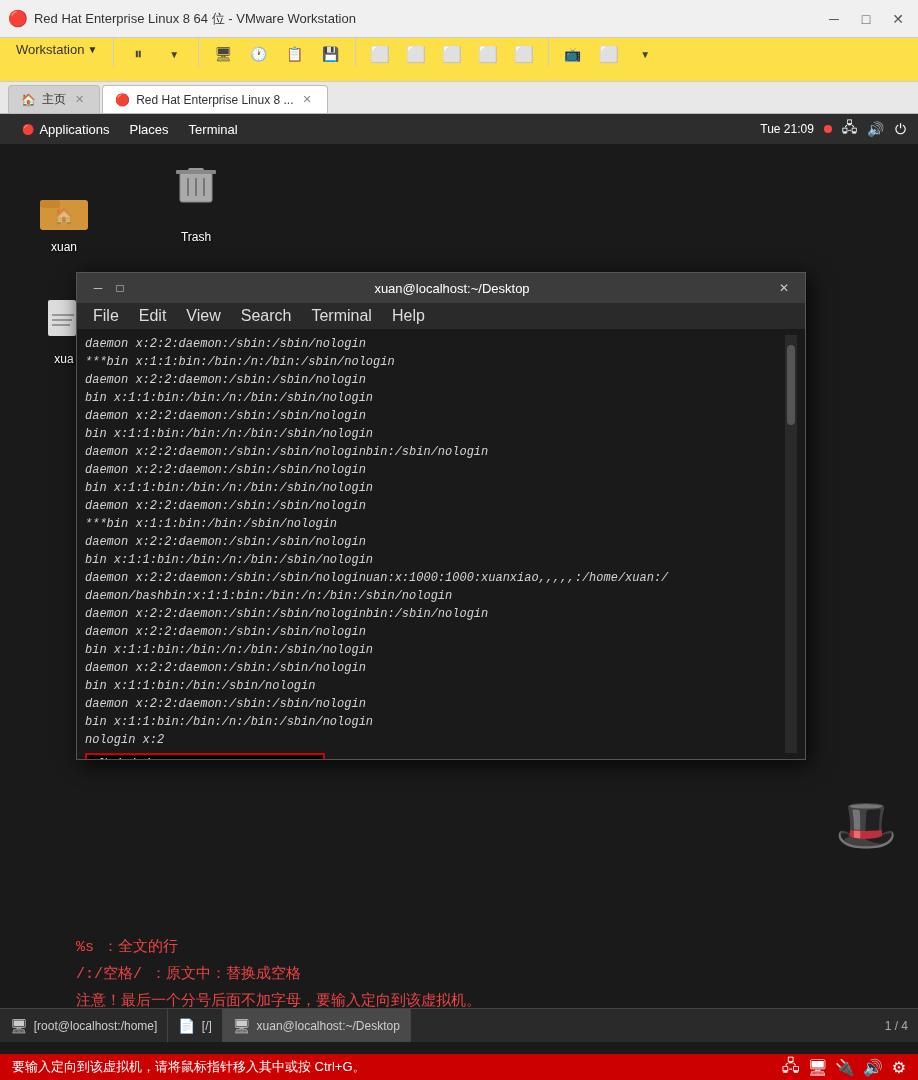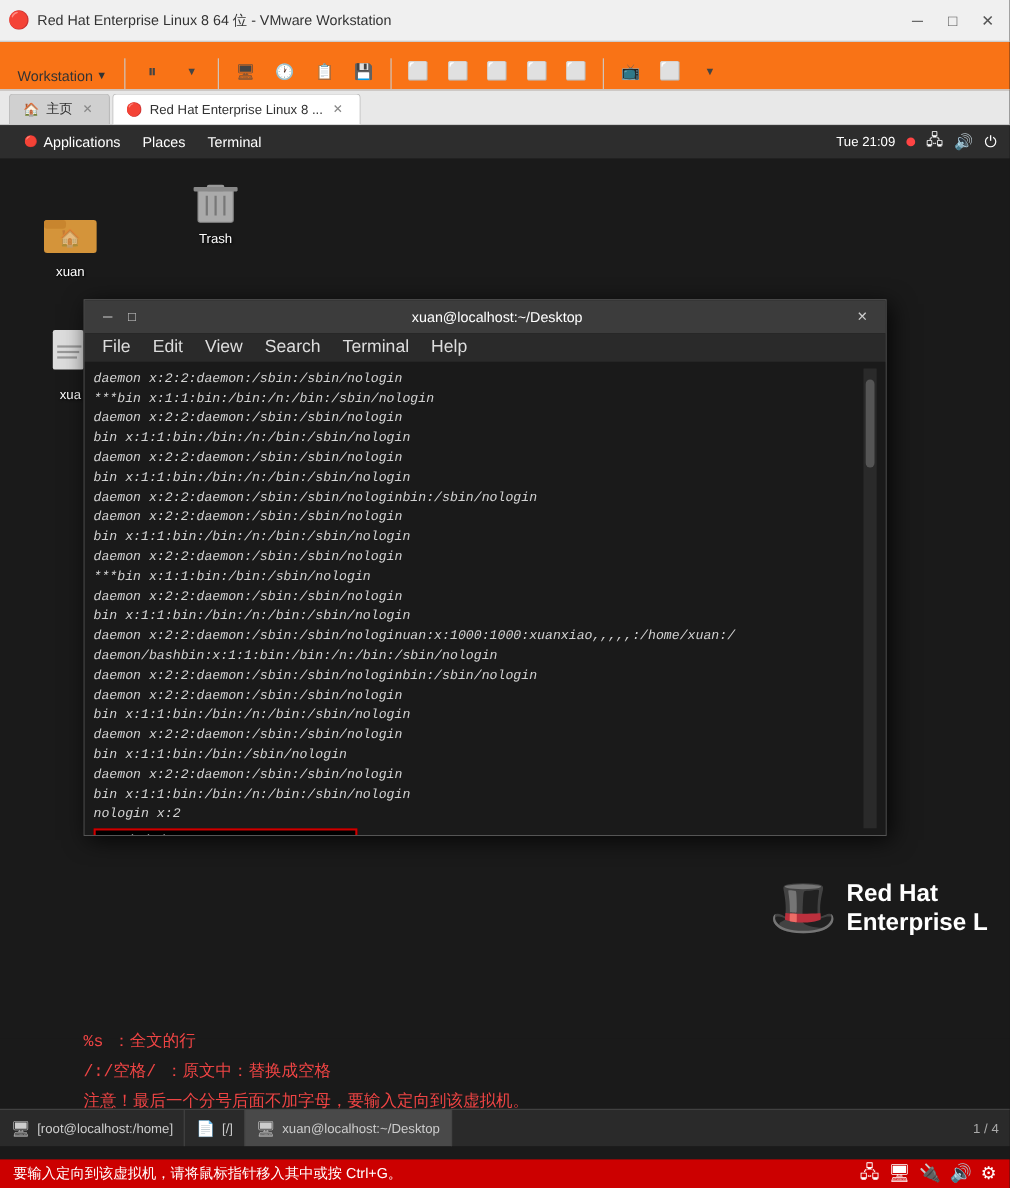--- a/index.html
+++ b/index.html
@@ -34,24 +34,24 @@
       width: 24px; height: 24px;
       border: none; background: none;
       cursor: pointer;
       font-size: 14px;
       color: #555;
       display: flex; align-items: center; justify-content: center;
     }
 
     
     #toolbar {
-      background: #f97316;
+      background: #fde047;
       height: 44px;
       display: flex;
-      align-items: flex-end;
+      align-items: flex-start;
       padding: 0 8px;
       gap: 4px;
       border-bottom: 1px solid #ccc;
     }
     .toolbar-btn {
       display: flex; align-items: center;
       padding: 4px 8px;
       border: none; background: none;
       cursor: pointer;
       border-radius: 3px;
@@ -421,21 +421,21 @@
       <div class="icon-img">
         <svg width="48" height="40" viewBox="0 0 48 40">
           <rect x="0" y="8" width="48" height="30" rx="3" fill="#d4943a"></rect>
           <rect x="0" y="8" width="20" height="8" rx="3" fill="#c8852e"></rect>
           <text x="24" y="30" text-anchor="middle" font-size="16" fill="rgba(0,0,0,0.4)">🏠</text>
         </svg>
       </div>
       <span class="icon-label">xuan</span>
     </div>
 
-    <div class="desktop-icon" style="left:160px; top:10px;">
+    <div class="desktop-icon" style="left:160px; top:10px;gap:20px;">
       <div class="icon-img trash-icon-wrap">
         <svg width="44" height="48" viewBox="0 0 44 48">
           <rect x="6" y="14" width="32" height="30" rx="2" fill="#aaa" stroke="#888" stroke-width="1"></rect>
           <rect x="14" y="10" width="16" height="6" rx="2" fill="#999"></rect>
           <rect x="2" y="12" width="40" height="4" rx="1" fill="#888"></rect>
           <line x1="14" y1="20" x2="14" y2="38" stroke="#777" stroke-width="2"></line>
           <line x1="22" y1="20" x2="22" y2="38" stroke="#777" stroke-width="2"></line>
           <line x1="30" y1="20" x2="30" y2="38" stroke="#777" stroke-width="2"></line>
         </svg>
       </div>
@@ -515,24 +515,20 @@
 
   <div id="explanation">
     <div>%s            ：全文的行</div>
     <div>/:/空格/  ：原文中：替换成空格</div>
     <div>注意！最后一个分号后面不加字母，要输入定向到该虚拟机。</div>
     <div>q代表每行中所有</div>
   </div>
 
   <div id="redhat-logo">
     <span class="rh-hat">🎩</span>
-    <div class="rh-text">
-      <div>Red Hat</div>
-      <div>Enterprise L</div>
-    </div>
   </div>
 
 </div>
 
 <div id="taskbar">
   <div class="taskbar-item">
     <span class="taskbar-icon">🖥</span>
     <span>[root@localhost:/home]</span>
   </div>
   <div class="taskbar-item">

